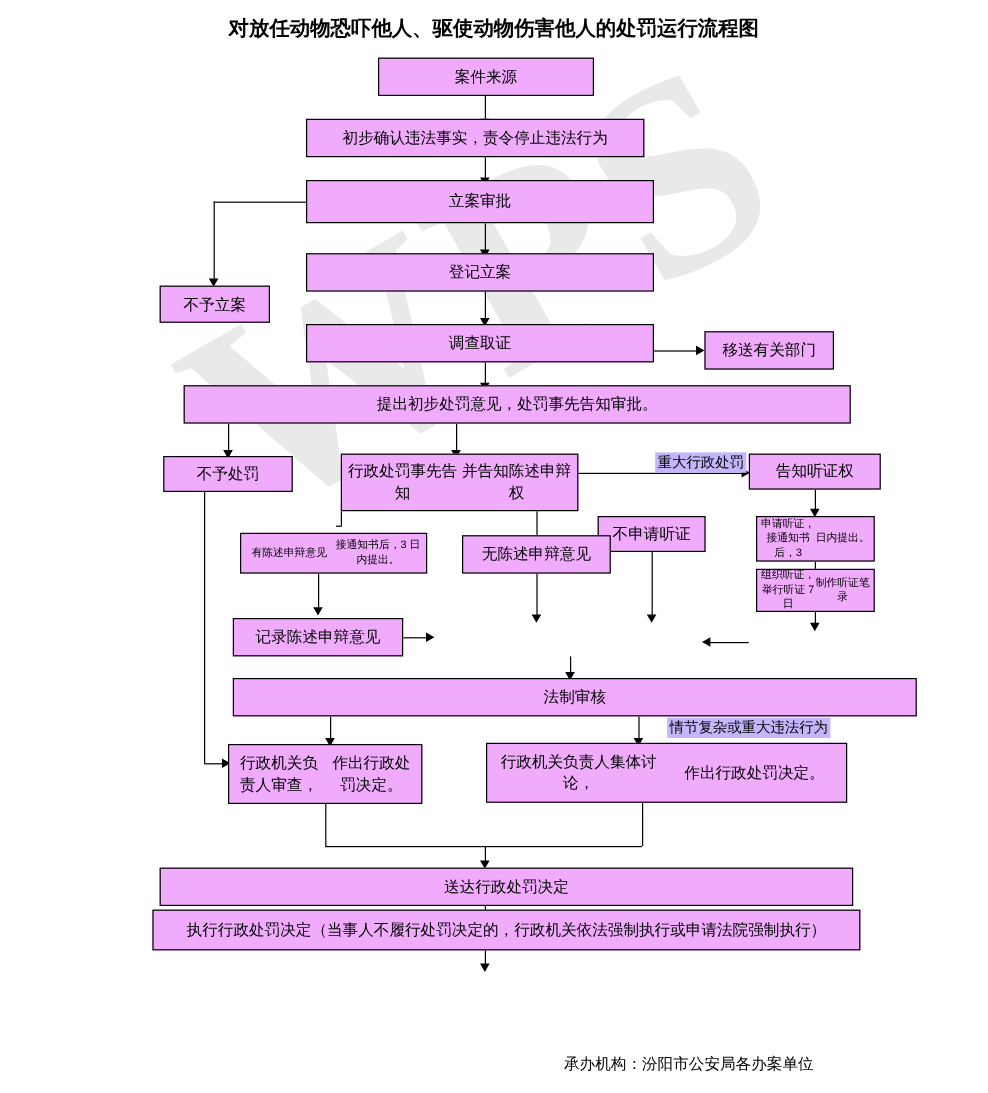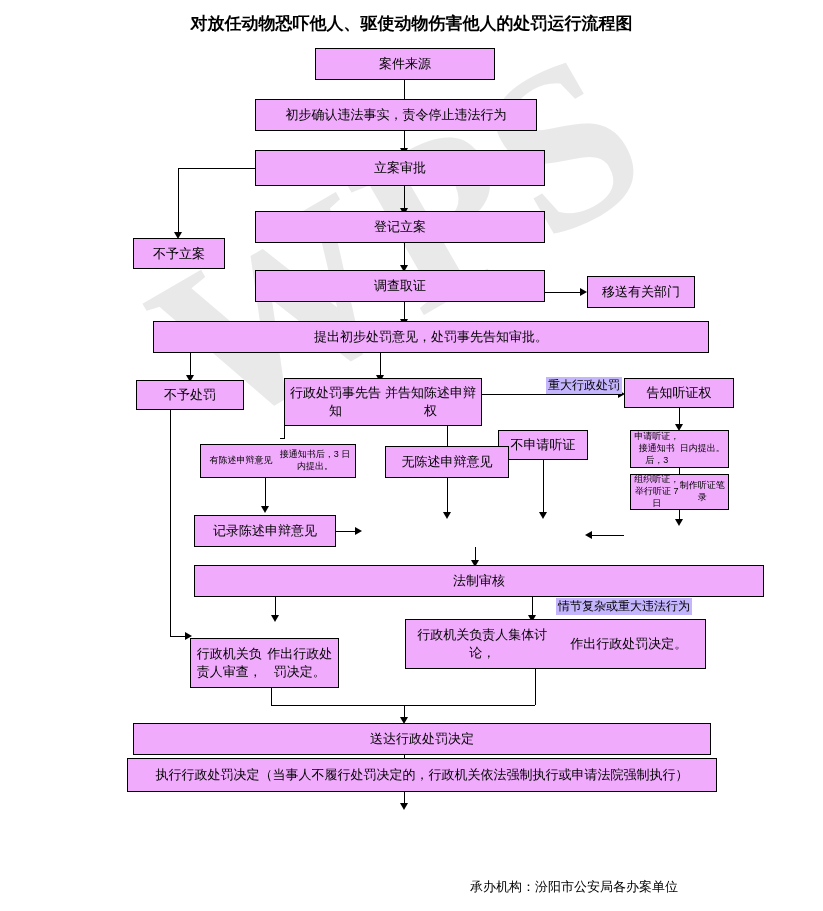--- a/index.html
+++ b/index.html
@@ -227,21 +227,21 @@
   <div class="arrow arrow-down" style="left:271px; top:615px;"></div>
 
   <div class="line vline" style="left:532px; top:597px; height:22px;"></div>
   <div class="arrow arrow-down" style="left:528px; top:615px;"></div>
   <div class="edge-label" style="left:556px; top:598px;">情节复杂或重大违法行为</div>
 
   <div class="line vline" style="left:170px; top:410px; height:226px;"></div>
   <div class="line hline" style="left:170px; top:636px; width:18px;"></div>
   <div class="arrow arrow-right" style="left:185px; top:632px;"></div>
 
-  <div class="box multiline" style="left:190px; top:638px; width:149px; height:50px;">
+  <div class="box multiline" style="left:190px; top:620px; width:162px; height:50px;">
     <div>行政机关负责人审查，</div>
     <div>作出行政处罚决定。</div>
   </div>
 
   <div class="box multiline" style="left:405px; top:619px; width:301px; height:50px;">
     <div>行政机关负责人集体讨论，</div>
     <div>作出行政处罚决定。</div>
   </div>
 
   <div class="line vline" style="left:271px; top:669px; height:36px;"></div>

